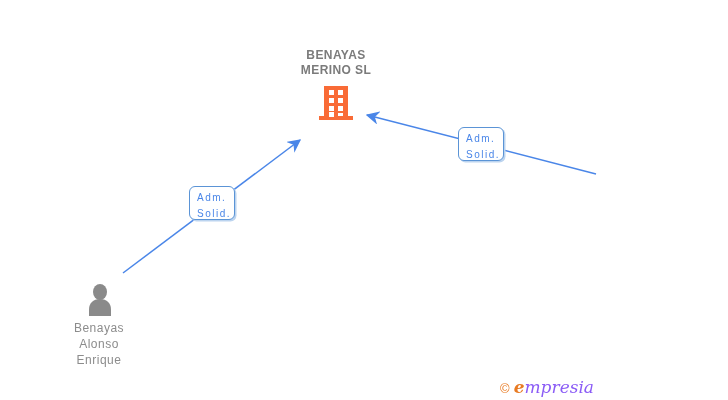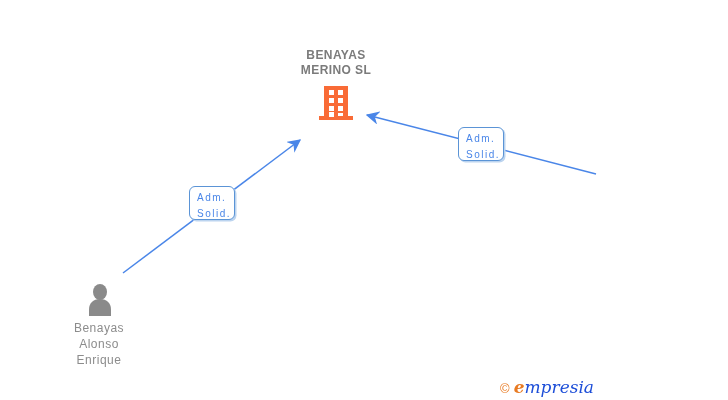--- a/index.html
+++ b/index.html
@@ -64,21 +64,21 @@
 
   
   .footer {
     right: 5px; bottom: 3px;
     display: flex; align-items: baseline; gap: 4px;
     z-index: 2;
   }
   .copyright-glyph { color: #e87a22; font-size: 13px; }
   .brand { font-family: "DejaVu Serif", "Liberation Serif", serif; font-style: italic; font-size: 17px; }
   .brand-initial { color: #e87a22; font-weight: bold; }
-  .brand-rest { color: #1d4ed8; }
+  .brand-rest { color: #8b5cf6; }
 </style>
 </head>
 <body>
 
 <div id="canvas">
 
   <svg id="edges-svg">
     <defs>
       <marker id="arrowhead" viewBox="0 0 10 10" refX="9" refY="5" markerWidth="9" markerHeight="9" orient="auto-start-reverse">
         <path d="M0,0 L10,5 L0,10 L3,5 Z" fill="#4a86e8"></path>

